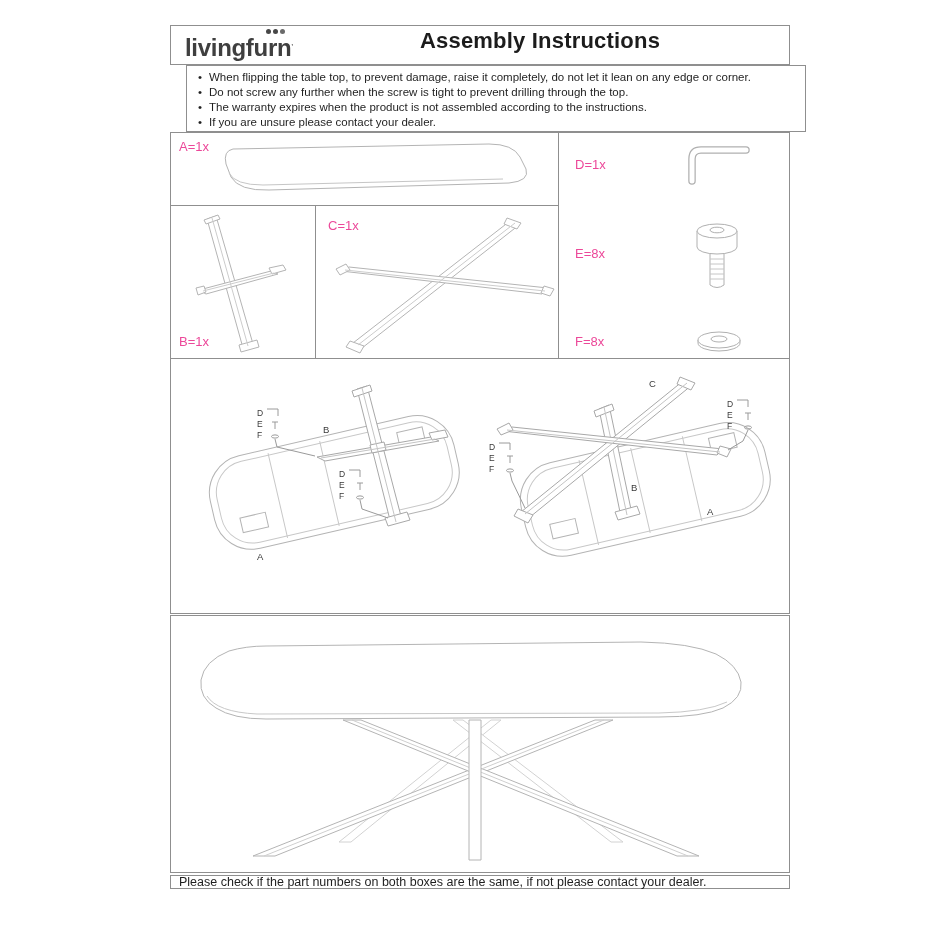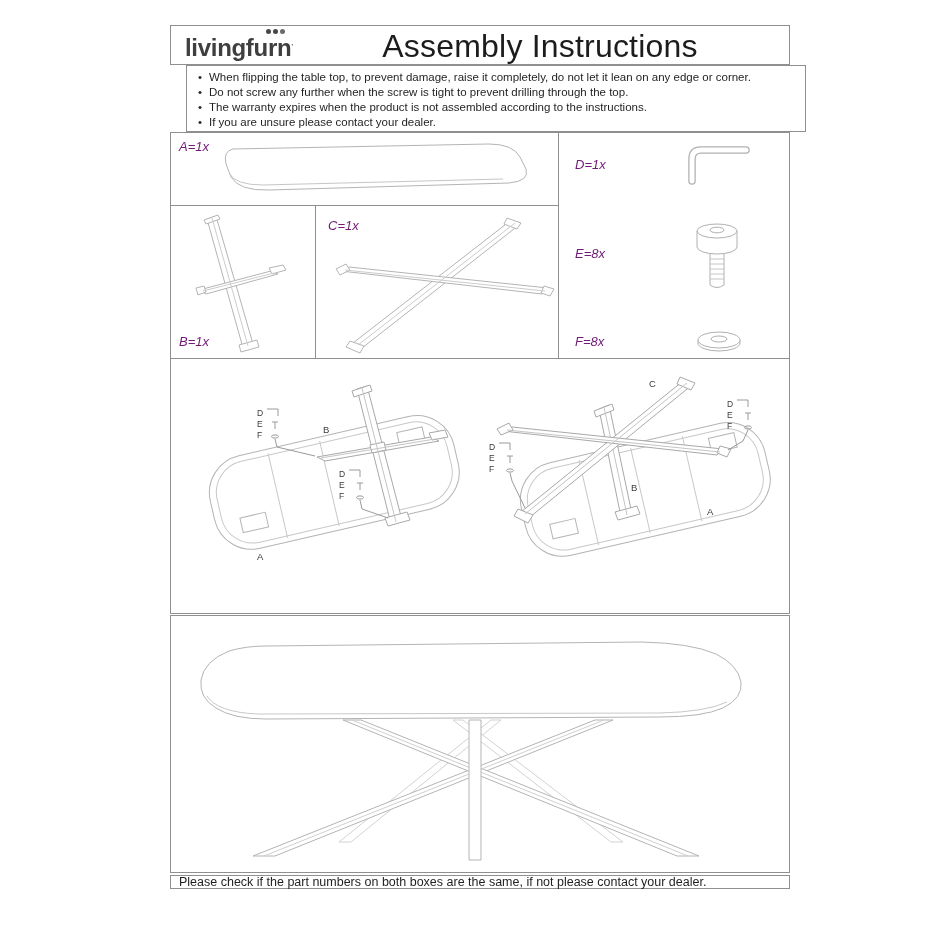--- a/index.html
+++ b/index.html
@@ -7,32 +7,32 @@
   .sheet{position:absolute;left:170px;top:25px;width:620px;height:880px;}
   .box{position:absolute;border:1px solid #8f8f8f;background:#fff;box-sizing:border-box;}
   
   .hdr{left:0;top:0;width:620px;height:40px;}
   .logo-wrap{position:absolute;left:14px;top:7px;height:28px;}
   .logo-text{font-size:24px;font-weight:700;color:#3f3f3f;letter-spacing:-0.3px;line-height:30px;}
   .logo-dots{position:absolute;right:8px;top:-4px;display:flex;gap:2px;}
   .logo-dots i{width:5px;height:5px;border-radius:50%;background:#474747;display:block;}
   .logo-dots i.lt{background:#6a6a6a;}
   .logo-tm{font-size:9px;vertical-align:super;color:#555;}
-  .title{position:absolute;left:120px;right:0;top:2px;text-align:center;font-size:32px;color:#1c1c1c;font-weight:400;letter-spacing:0.2px;}
+  .title{position:absolute;left:120px;right:0;top:2px;text-align:center;font-size:22px;color:#1c1c1c;font-weight:700;letter-spacing:0.2px;}
   
   .warn{left:16px;top:40px;width:620px;height:67px;padding:4px 8px;}
   .warn ul{margin:0;padding:0;list-style:none;}
   .warn li{position:relative;padding-left:14px;font-size:11.5px;line-height:15px;color:#1f1f1f;}
   .warn li::before{content:"\2022";position:absolute;left:3px;color:#1f1f1f;}
   
   .box-a{left:0;top:107px;width:389px;height:74px;}
   .box-b{left:0;top:180px;width:146px;height:154px;}
   .box-c{left:145px;top:180px;width:244px;height:154px;}
   .box-r{left:388px;top:107px;width:232px;height:227px;}
-  .part-label{position:absolute;font-size:13px;color:#701a75;font-style:italic;}
+  .part-label{position:absolute;font-size:13px;color:#ec4899;}
   .lab-a{left:8px;top:6px;}
   .lab-b{left:8px;bottom:9px;}
   .lab-c{left:12px;top:12px;}
   .lab-d{left:16px;top:24px;}
   .lab-e{left:16px;top:113px;}
   .lab-f{left:16px;top:201px;}
   
   .asm{left:0;top:333px;width:620px;height:256px;}
   .final{left:0;top:590px;width:620px;height:258px;}
   .foot{left:0;top:850px;width:620px;height:14px;display:flex;align-items:center;padding:0 8px;}

